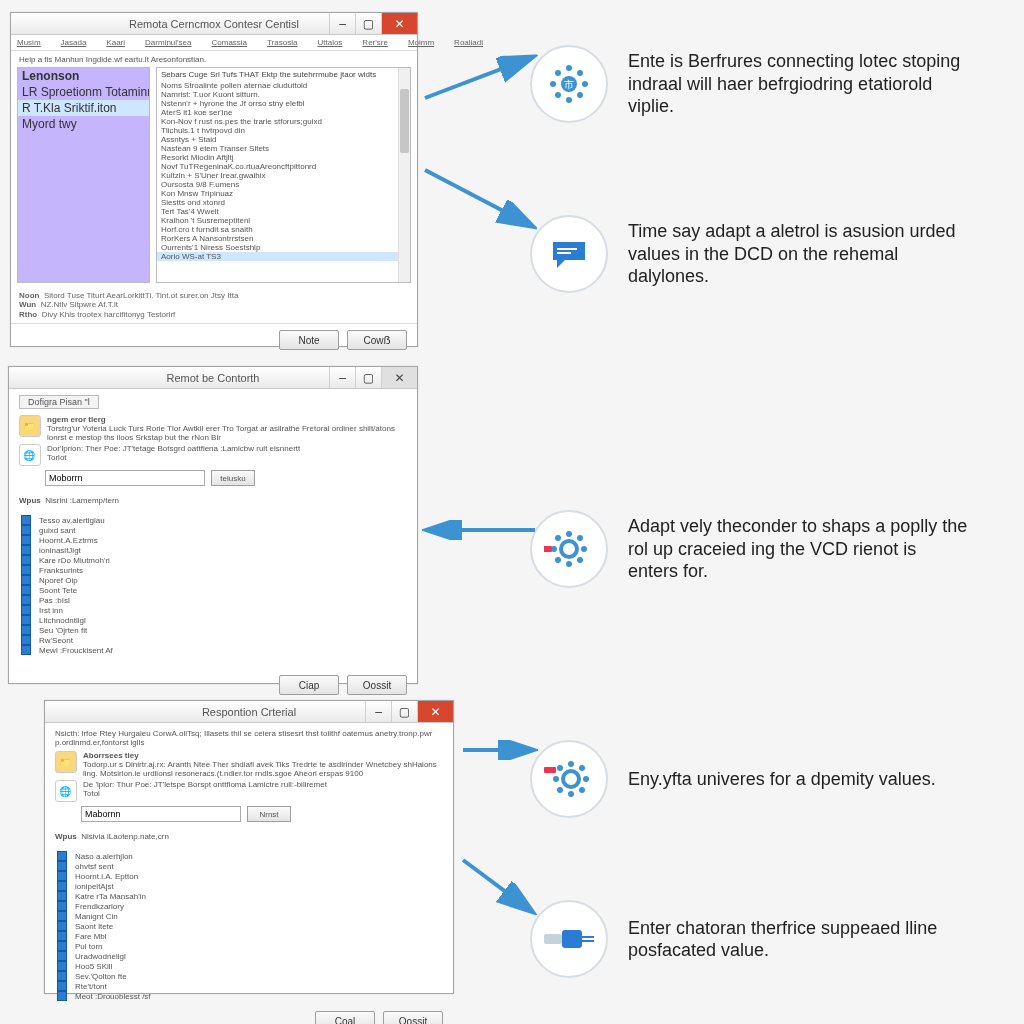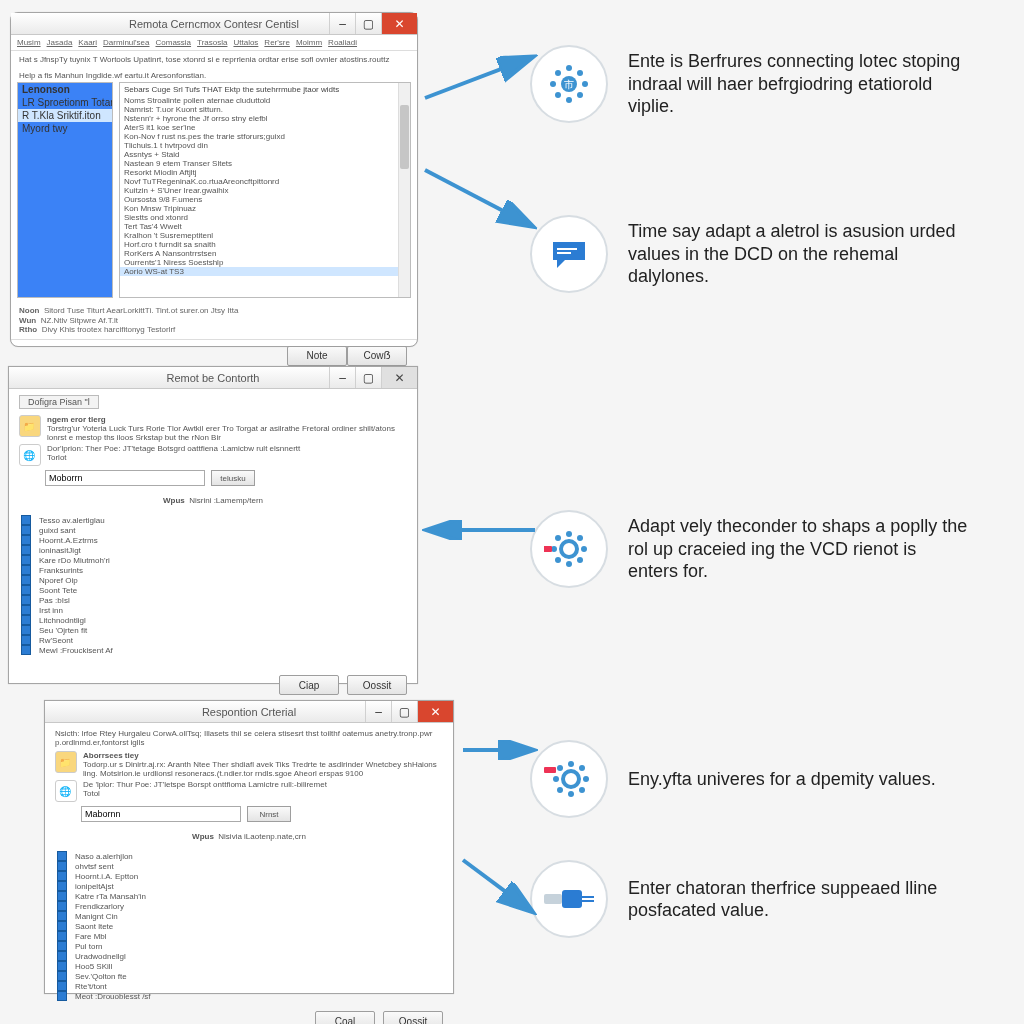--- a/index.html
+++ b/index.html
@@ -43,53 +43,53 @@
   .titlebar .ctrl {
     width: 26px; height: 100%;
     display: flex; align-items: center; justify-content: center;
     border-left: 1px solid #d0d0d0;
     font-size: 12px; color: #333;
   }
   .titlebar .ctrl.close { background: #d9462e; color: #fff; width: 36px; }
 
   
   .tabs {
-    display: flex; gap: 6px;
+    display: flex; gap: 20px;
     padding: 3px 6px;
     border-bottom: 1px solid #ddd;
     font-size: 8px; color: #666;
   }
   .tabs span { text-decoration: underline; cursor: default; }
 
   
-  #w1 { left: 10px; top: 12px; width: 408px; height: 335px; border-radius: 8px; }
+  #w1 { left: 10px; top: 12px; width: 408px; height: 335px; }
   .w1-desc { padding: 4px 8px 2px; font-size: 8px; color: #555; line-height: 1.2; }
   .w1-body { display: flex; gap: 6px; padding: 0 6px 4px; height: 220px; }
   .w1-left {
-    width: 96px; border: 1px solid #bcbcbc; background: #3b82f6;
-    font-size: 10px; overflow: hidden;
+    width: 133px; border: 1px solid #bcbcbc; background: #c4b5fd;
+    font-size: 12px; overflow: hidden;
   }
   .w1-left .row { padding: 1px 4px; white-space: nowrap; }
   .w1-left .row.sel { background: #cfe6ff; }
   .w1-left .row.bold { font-weight: 600; }
   .w1-right {
     flex: 1; border: 1px solid #bcbcbc; background: #fff;
     font-size: 8px; overflow: hidden; position: relative;
   }
   .w1-right .hdr { padding: 2px 4px; color: #444; }
   .w1-right .line { padding: 0 4px; white-space: nowrap; color: #555; }
   .w1-right .line.sel { background: #cfe6ff; }
   .w1-right .sbar {
     position: absolute; right: 0; top: 0; bottom: 0; width: 12px;
     background: #f0f0f0; border-left: 1px solid #ddd;
   }
   .w1-right .sbar .thumb { position: absolute; left: 1px; right: 1px; top: 10%; height: 30%; background: #c6c6c6; border-radius: 2px; }
   .w1-foot1 { padding: 4px 8px; font-size: 8px; color: #666; line-height: 1.2; }
   .btnrow {
-    display: flex; gap: 0; justify-content: flex-end;
+    display: flex; gap: 8px; justify-content: flex-end;
     padding: 6px 10px; border-top: 1px solid #ddd;
   }
   .winbtn {
     min-width: 60px; height: 20px;
     border: 1px solid #9e9e9e; background: linear-gradient(#fafafa,#e4e4e4);
     font-size: 10px; color: #333; border-radius: 2px;
     display: flex; align-items: center; justify-content: center;
   }
 
   
@@ -108,21 +108,21 @@
   .wx-input-row { display:flex; gap:6px; align-items:center; margin: 4px 4px 6px 30px; }
   .wx-input {
     width: 160px; height: 16px; border: 1px solid #aaa; background: #fff;
     font-size: 9px; padding: 0 3px;
   }
   .wx-inputbtn {
     height: 16px; min-width: 44px; border: 1px solid #9e9e9e;
     background: linear-gradient(#fafafa,#e4e4e4); font-size: 8px;
     display:flex;align-items:center;justify-content:center;
   }
-  .wx-listlabel { margin: 10px 4px; font-size: 8px; color:#555;text-align:center; }
+  .wx-listlabel { margin: 10px 4px; font-size: 8px; color:#555; }
   .wx-list {
     margin: 0 4px; height: 150px; overflow:hidden;
     font-size: 8px;
   }
   .wx-list .item { display:flex; align-items:center; gap:8px; padding: 0 2px; }
   .wx-list .chk {
     width: 10px; height: 10px; background:#2b7cd3; border:1px solid #165a9e;
     display:inline-block;
   }
   .wx-footbtns { display:flex; gap:8px; justify-content:flex-end; padding:6px 10px; }
@@ -164,21 +164,20 @@
         <span>Jasada</span>
         <span>Kaari</span>
         <span>Darminul'sea</span>
         <span>Comassia</span>
         <span>Trasosla</span>
         <span>Uttalos</span>
         <span>Rer'sre</span>
         <span>Moimm</span>
         <span>Roaliadi</span>
       </div>
-    <div class="w1-desc">Hat s JfnspTy tuynix T Wortools Upatinrt, tose xtonrd si e reprrlenia ordtar erise sofl ovnler atostins.routtz</div>
     <div class="w1-desc">Help a fis Manhun Ingdide.wf eartu.it Aresonfonstian.</div>
     <div class="w1-body">
       <div class="w1-left" id="w1-left">
           <div class="row bold">Lenonson</div>
           <div class="row">LR Sproetionm Totaminr</div>
           <div class="row sel">R T.Kla Sriktif.iton</div>
           <div class="row">Myord twy</div>
         </div>
       <div class="w1-right">
         <div class="hdr">Sebars Cuge Srl Tufs THAT Ektp the sutehrrmube jtaor widts</div>
@@ -475,21 +474,21 @@
               <circle cx="14" cy="14" r="3"></circle>
               <circle cx="36" cy="14" r="3"></circle>
               <circle cx="14" cy="36" r="3"></circle>
               <circle cx="36" cy="36" r="3"></circle>
               <rect x="-4" y="22" width="12" height="6" fill="#e35" rx="1"></rect>
             </g>
           </svg>
       </div>
       <div class="txt">Adapt vely theconder to shaps a poplly the rol up craceied ing the VCD rienot is enters for.</div>
     </div>
-    <div class="feature" style="position:absolute;top:830px">
+    <div class="feature" style="position:absolute;top:870px">
       <div class="icon-circle">
         <svg width="54" height="30" viewBox="0 0 54 30">
             <rect x="2" y="10" width="18" height="10" fill="#c6d2db" rx="2"></rect>
             <rect x="20" y="6" width="20" height="18" fill="#2b7cd3" rx="3"></rect>
             <rect x="40" y="12" width="12" height="2" fill="#2b7cd3"></rect>
             <rect x="40" y="16" width="12" height="2" fill="#2b7cd3"></rect>
           </svg>
       </div>
       <div class="txt">Enter chatoran therfrice suppeaed lline posfacated value.</div>
     </div>

